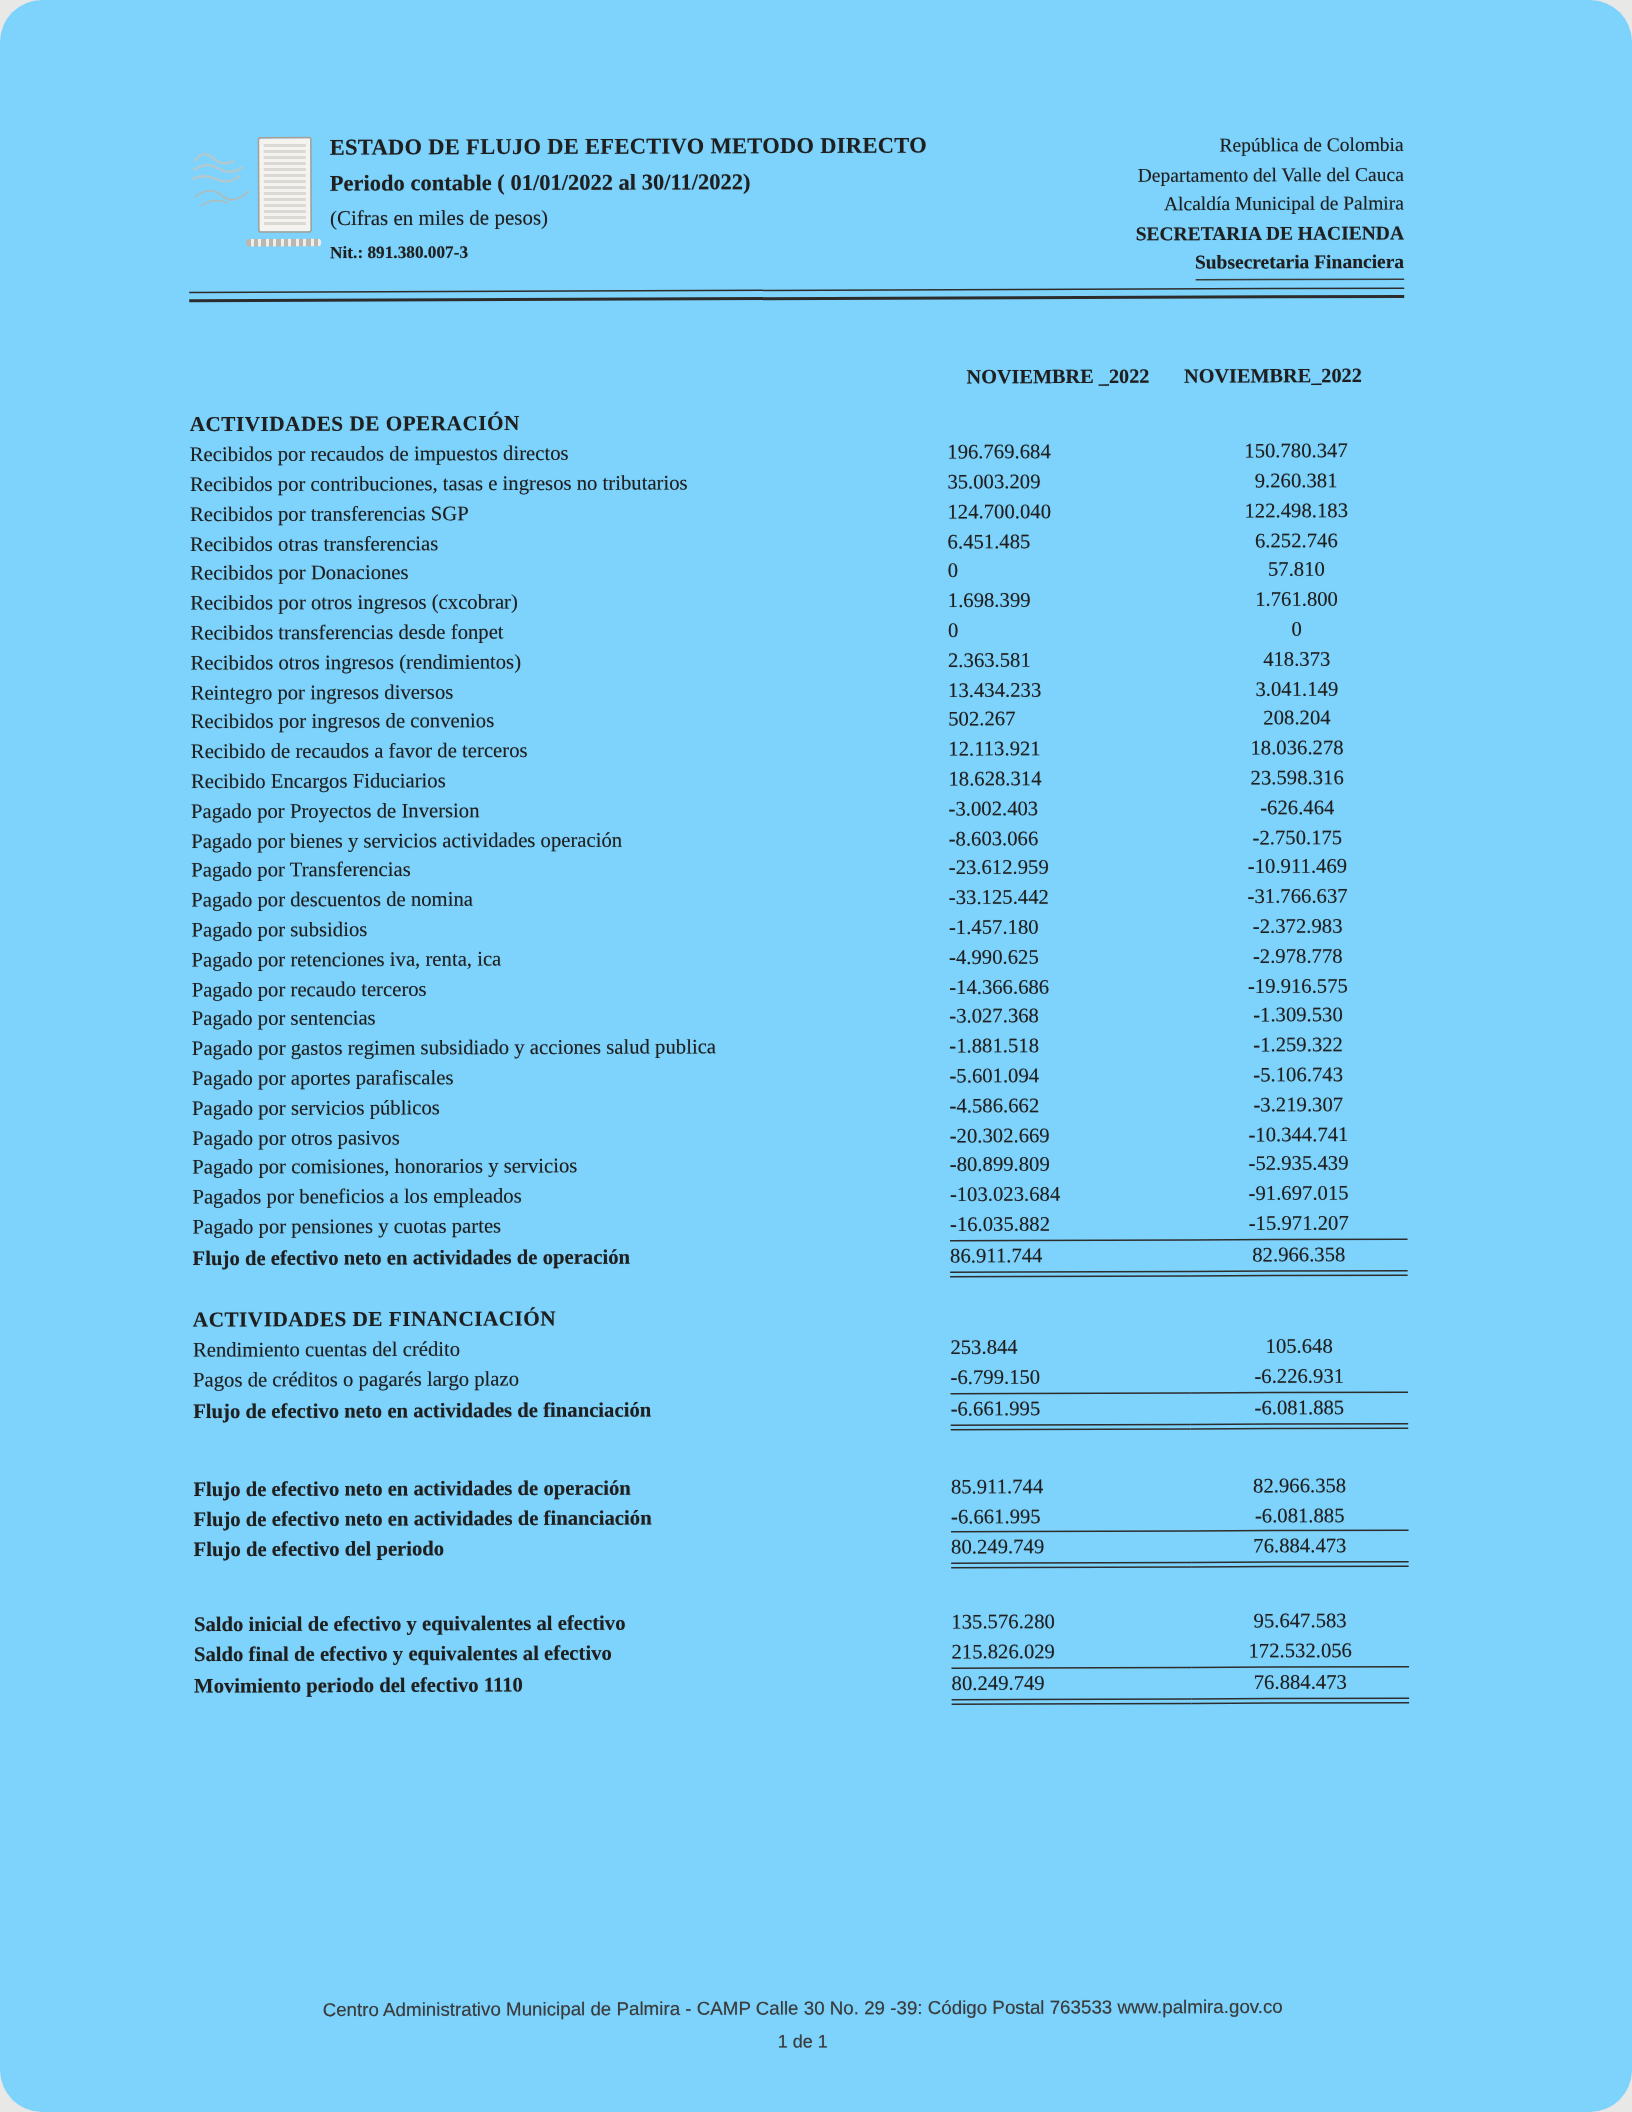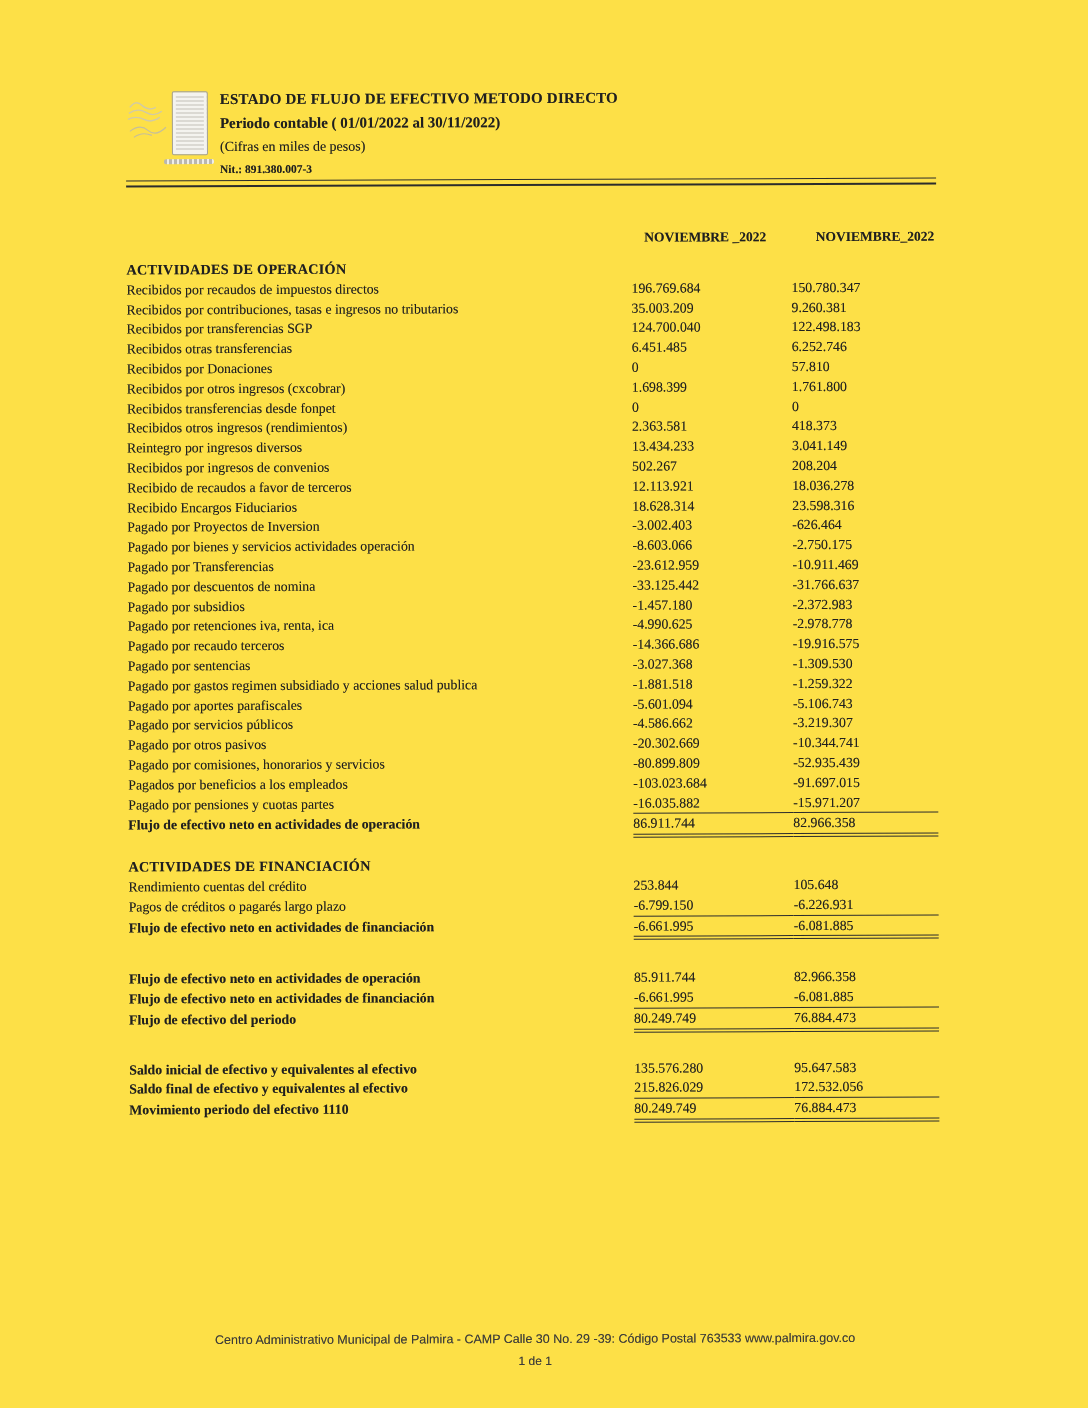--- a/index.html
+++ b/index.html
@@ -1,26 +1,27 @@
 <!DOCTYPE html>
 <html><head>
 <meta charset="utf-8">
 <style>
   html,body{margin:0;padding:0;background:#e8e8e6;}
   .page{
     position:relative;
     width:1088px;height:1408px;
     margin:0 auto;
-    background:#fde047;
+    background:#7dd3fc;
     box-sizing:border-box;
     padding:88px 150px 40px 128px;
     display:flex;flex-direction:column;
     font-family:"Liberation Serif","DejaVu Serif",serif;
     color:#1f1f1f;
     overflow:hidden;
+    border-radius:28px;
   }
   .tilt{transform:rotate(-0.2deg);transform-origin:50% 50%;display:flex;flex-direction:column;flex:1;}
   .scan-text{text-shadow:0 0 0.5px rgba(40,40,40,0.45);}
 
   
   .header{display:flex;justify-content:space-between;align-items:flex-start;}
   .header-left{display:flex;gap:8px;}
   .logo-area{width:86px;height:86px;position:relative;flex:0 0 auto;}
   .signature{position:absolute;left:0;top:8px;opacity:0.8;}
   .seal{position:absolute;left:46px;top:2px;width:34px;height:62px;
@@ -38,29 +39,29 @@
   .hr-line{display:block;}
   .hr-line.bold{font-weight:bold;}
   .hr-line.underlined{display:inline-block;border-bottom:1.6px solid #3a3a3a;padding-bottom:1px;}
 
   .top-rule{margin-top:5px;height:4px;border-top:1.6px solid #2c2c2c;border-bottom:2.2px solid #2c2c2c;}
 
   
   .col-headers{display:flex;margin-top:44px;font-weight:bold;font-size:13.5px;}
   .col-headers .spacer{flex:1;}
   .col-headers .ch{width:160px;text-align:center;padding-right:4px;}
-  .col-headers .ch2{width:145px;text-align:right;padding-right:2px;}
+  .col-headers .ch2{width:145px;padding-right:2px;}
 
   
   .statement{margin-top:13px;}
   .section-heading{font-weight:bold;font-size:14.2px;letter-spacing:0.3px;line-height:19.8px;}
   .row{display:flex;align-items:baseline;font-size:13.8px;line-height:19.8px;}
   .row .lbl{flex:1;padding-right:8px;white-space:nowrap;overflow:hidden;}
   .row .val{width:160px;text-align:left;}
-  .row .val2{width:145px;text-align:left;}
+  .row .val2{width:145px;text-align:center;}
   .row.bold .lbl{font-weight:bold;}
   .row.total .lbl{font-weight:bold;}
   .row.total .val,.row.total .val2{font-weight:normal;border-top:1.4px solid #2d2d2d;border-bottom:4px double #2d2d2d;}
   .block-2{margin-top:18px;}
   .block-3{margin-top:28px;}
   .block-4{margin-top:26px;}
 
   
   .footer{margin-top:auto;text-align:center;font-family:"Liberation Sans","DejaVu Sans",sans-serif;color:#3b3b3b;}
   .footer-address{font-size:12.5px;}
@@ -82,20 +83,27 @@
           <div class="seal"></div>
           <div class="seal-caption"></div>
         </div>
         <div class="header-titles">
           <div class="doc-title">ESTADO DE  FLUJO DE EFECTIVO METODO DIRECTO</div>
           <div class="doc-period">Periodo contable  ( 01/01/2022  al  30/11/2022)</div>
           <div class="doc-cifras">(Cifras en miles de pesos)</div>
           <div class="doc-nit">Nit.: 891.380.007-3</div>
         </div>
       </div>
+      <div class="header-right">
+        <span class="hr-line">República de Colombia</span>
+        <span class="hr-line">Departamento del Valle del Cauca</span>
+        <span class="hr-line">Alcaldía Municipal de Palmira</span>
+        <span class="hr-line bold">SECRETARIA DE HACIENDA</span>
+        <span class="hr-line bold underlined">Subsecretaria Financiera</span>
+      </div>
     </div>
 
     <div class="top-rule"></div>
 
     <div class="col-headers">
       <span class="spacer"></span>
       <span class="ch">NOVIEMBRE _2022</span>
       <span class="ch2">NOVIEMBRE_2022</span>
     </div>
 

